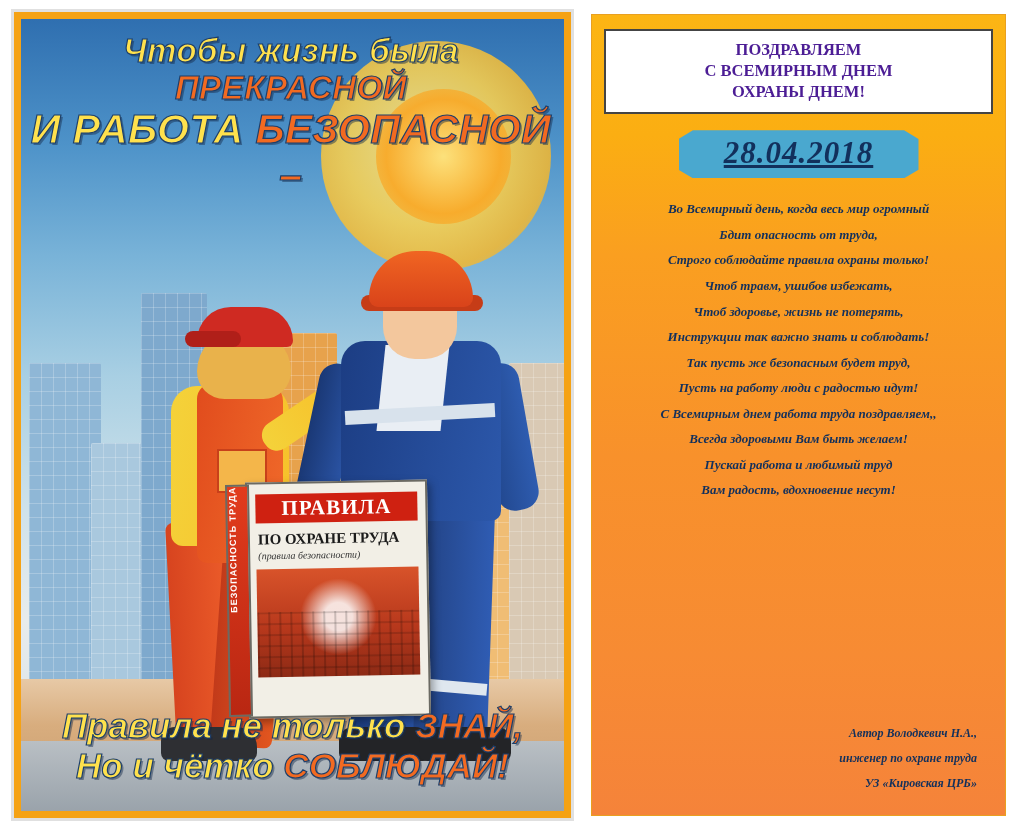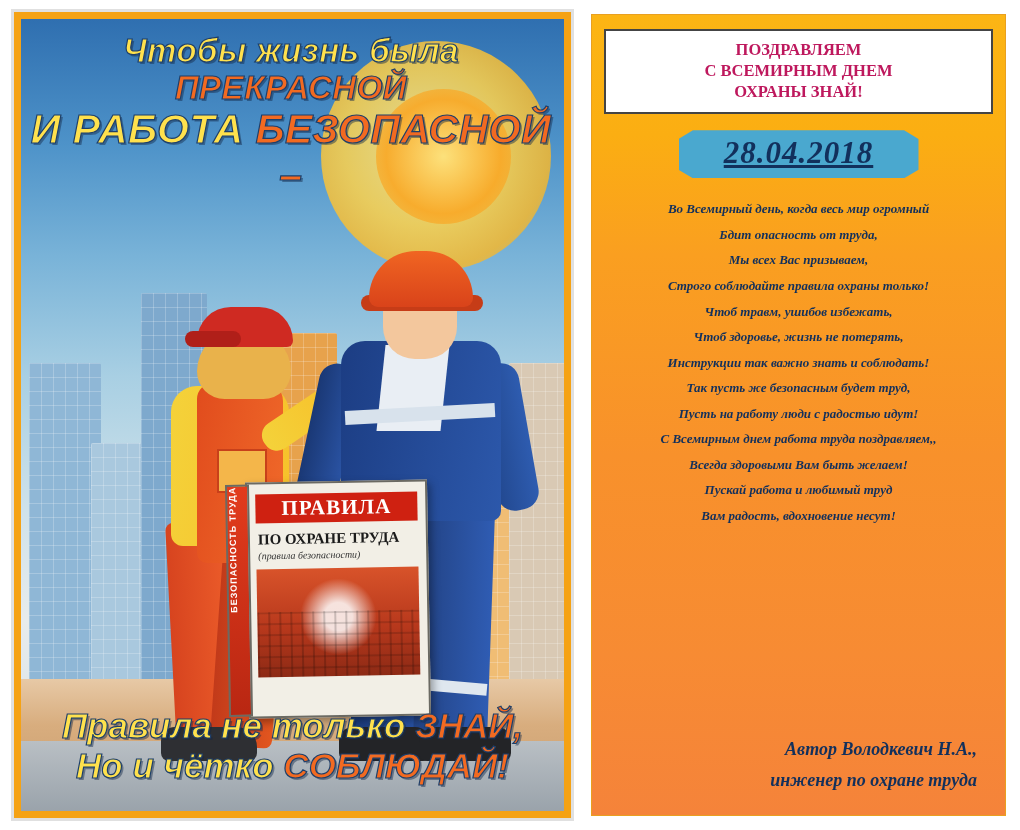--- a/index.html
+++ b/index.html
@@ -238,21 +238,21 @@
     display: flex;
     flex-direction: column;
   }
   .greet-box {
     background: #ffffff;
     border: 2px solid #444444;
     padding: 8px 6px 10px;
     text-align: center;
   }
   .greet-box div {
-    color: #be185d;
+    color: #4c1d95;
     font-weight: bold;
     font-size: 16.5px;
     line-height: 1.28;
     font-family: "Liberation Serif", serif;
   }
   .date-wrap {
     margin: 16px auto 10px;
     width: 240px;
     text-align: center;
     position: relative;
@@ -289,21 +289,21 @@
   .signature {
     margin-top: 10px;
     text-align: right;
     padding-right: 16px;
   }
   .signature p {
     margin: 0 0 10px 0;
     font-family: "Liberation Serif", serif;
     font-style: italic;
     font-weight: bold;
-    font-size: 18px;
+    font-size: 12px;
     color: #12305c;
   }
 </style>
 </head>
 <body>
 
 <div class="page">
 
   <div class="poster">
     <div class="poster-inner">
@@ -387,46 +387,46 @@
 
     </div>
   </div>
 
   <div class="right">
     <div class="right-inner">
 
       <div class="greet-box">
         <div>ПОЗДРАВЛЯЕМ</div>
         <div>С ВСЕМИРНЫМ ДНЕМ</div>
-        <div>ОХРАНЫ ЗНАЙ!</div>
+        <div>ОХРАНЫ ДНЕМ!</div>
       </div>
 
       <div class="date-wrap">
         <div class="date-banner">
           <span>28.04.2018</span>
         </div>
       </div>
 
       <div class="poem">
         <p>Во Всемирный день, когда весь мир огромный</p>
         <p>Бдит опасность от труда,</p>
-        <p>Мы всех Вас призываем,</p>
         <p>Строго соблюдайте правила охраны только!</p>
         <p>Чтоб травм, ушибов избежать,</p>
         <p>Чтоб здоровье, жизнь  не потерять,</p>
         <p>Инструкции так важно знать и соблюдать!</p>
         <p>Так пусть же безопасным будет труд,</p>
         <p>Пусть на работу люди с радостью идут!</p>
         <p>С Всемирным днем работа труда поздравляем,,</p>
         <p>Всегда здоровыми Вам быть желаем!</p>
         <p>Пускай работа и любимый труд</p>
         <p>Вам радость, вдохновение несут!</p>
       </div>
 
       <div class="signature">
         <p>Автор Володкевич Н.А.,</p>
         <p>инженер по охране труда</p>
+        <p>УЗ «Кировская ЦРБ»</p>
       </div>
 
     </div>
   </div>
 
 </div>
 
 </body></html>

